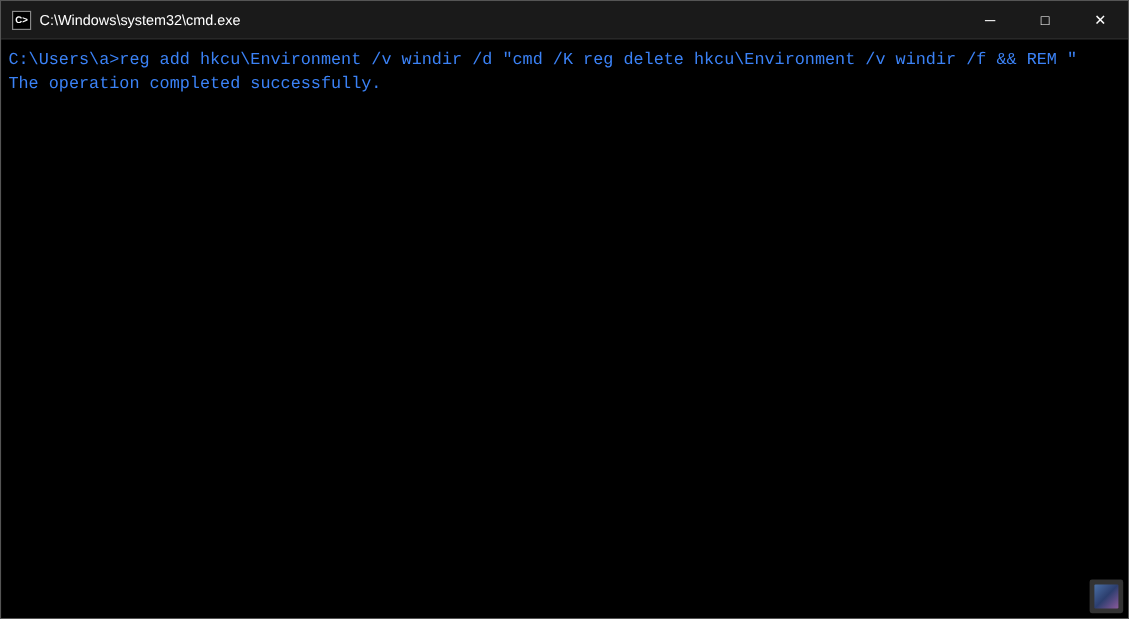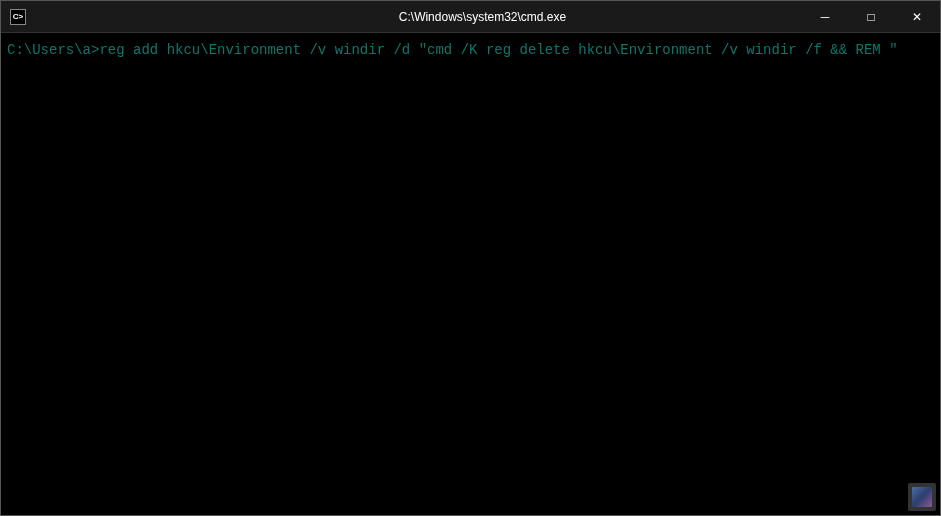--- a/index.html
+++ b/index.html
@@ -60,21 +60,20 @@
       font-size: 8px;
       font-weight: bold;
       font-family: Arial, sans-serif;
     }
 
     .title-bar-text {
       color: #ffffff;
       font-size: 12px;
       font-family: 'Segoe UI', Arial, sans-serif;
       flex: 1;
-      text-align: center;
     }
 
     .title-bar-controls {
       display: flex;
       align-items: center;
       gap: 0;
       position: absolute;
       right: 0;
       top: 0;
       height: 32px;
@@ -89,21 +88,21 @@
       cursor: pointer;
       color: #ffffff;
       font-size: 12px;
       font-family: 'Segoe UI', Arial, sans-serif;
     }
 
     .terminal-body {
       background: #000000;
       flex: 1;
       padding: 8px 6px;
-      color: #0f766e;
+      color: #3b82f6;
       font-size: 14px;
       font-family: 'Courier New', Courier, monospace;
       line-height: 1.4;
       overflow: hidden;
       position: relative;
     }
 
     .terminal-line {
       white-space: pre;
       display: block;
@@ -143,20 +142,21 @@
     <span class="title-bar-text">C:\Windows\system32\cmd.exe</span>
     <div class="title-bar-controls">
       <div class="control-btn">─</div>
       <div class="control-btn">□</div>
       <div class="control-btn close">✕</div>
     </div>
   </div>
 
   <div class="terminal-body">
     <span class="terminal-line">C:\Users\a&gt;reg add hkcu\Environment /v windir /d "cmd /K reg delete hkcu\Environment /v windir /f &amp;&amp; REM "</span>
+    <span class="terminal-line">The operation completed successfully.</span>
     <span class="terminal-line"></span>
     <span class="terminal-line"></span>
 
     <div class="system-icon">
       <div class="system-icon-inner"></div>
     </div>
   </div>
 </div>
 
 </body></html>

